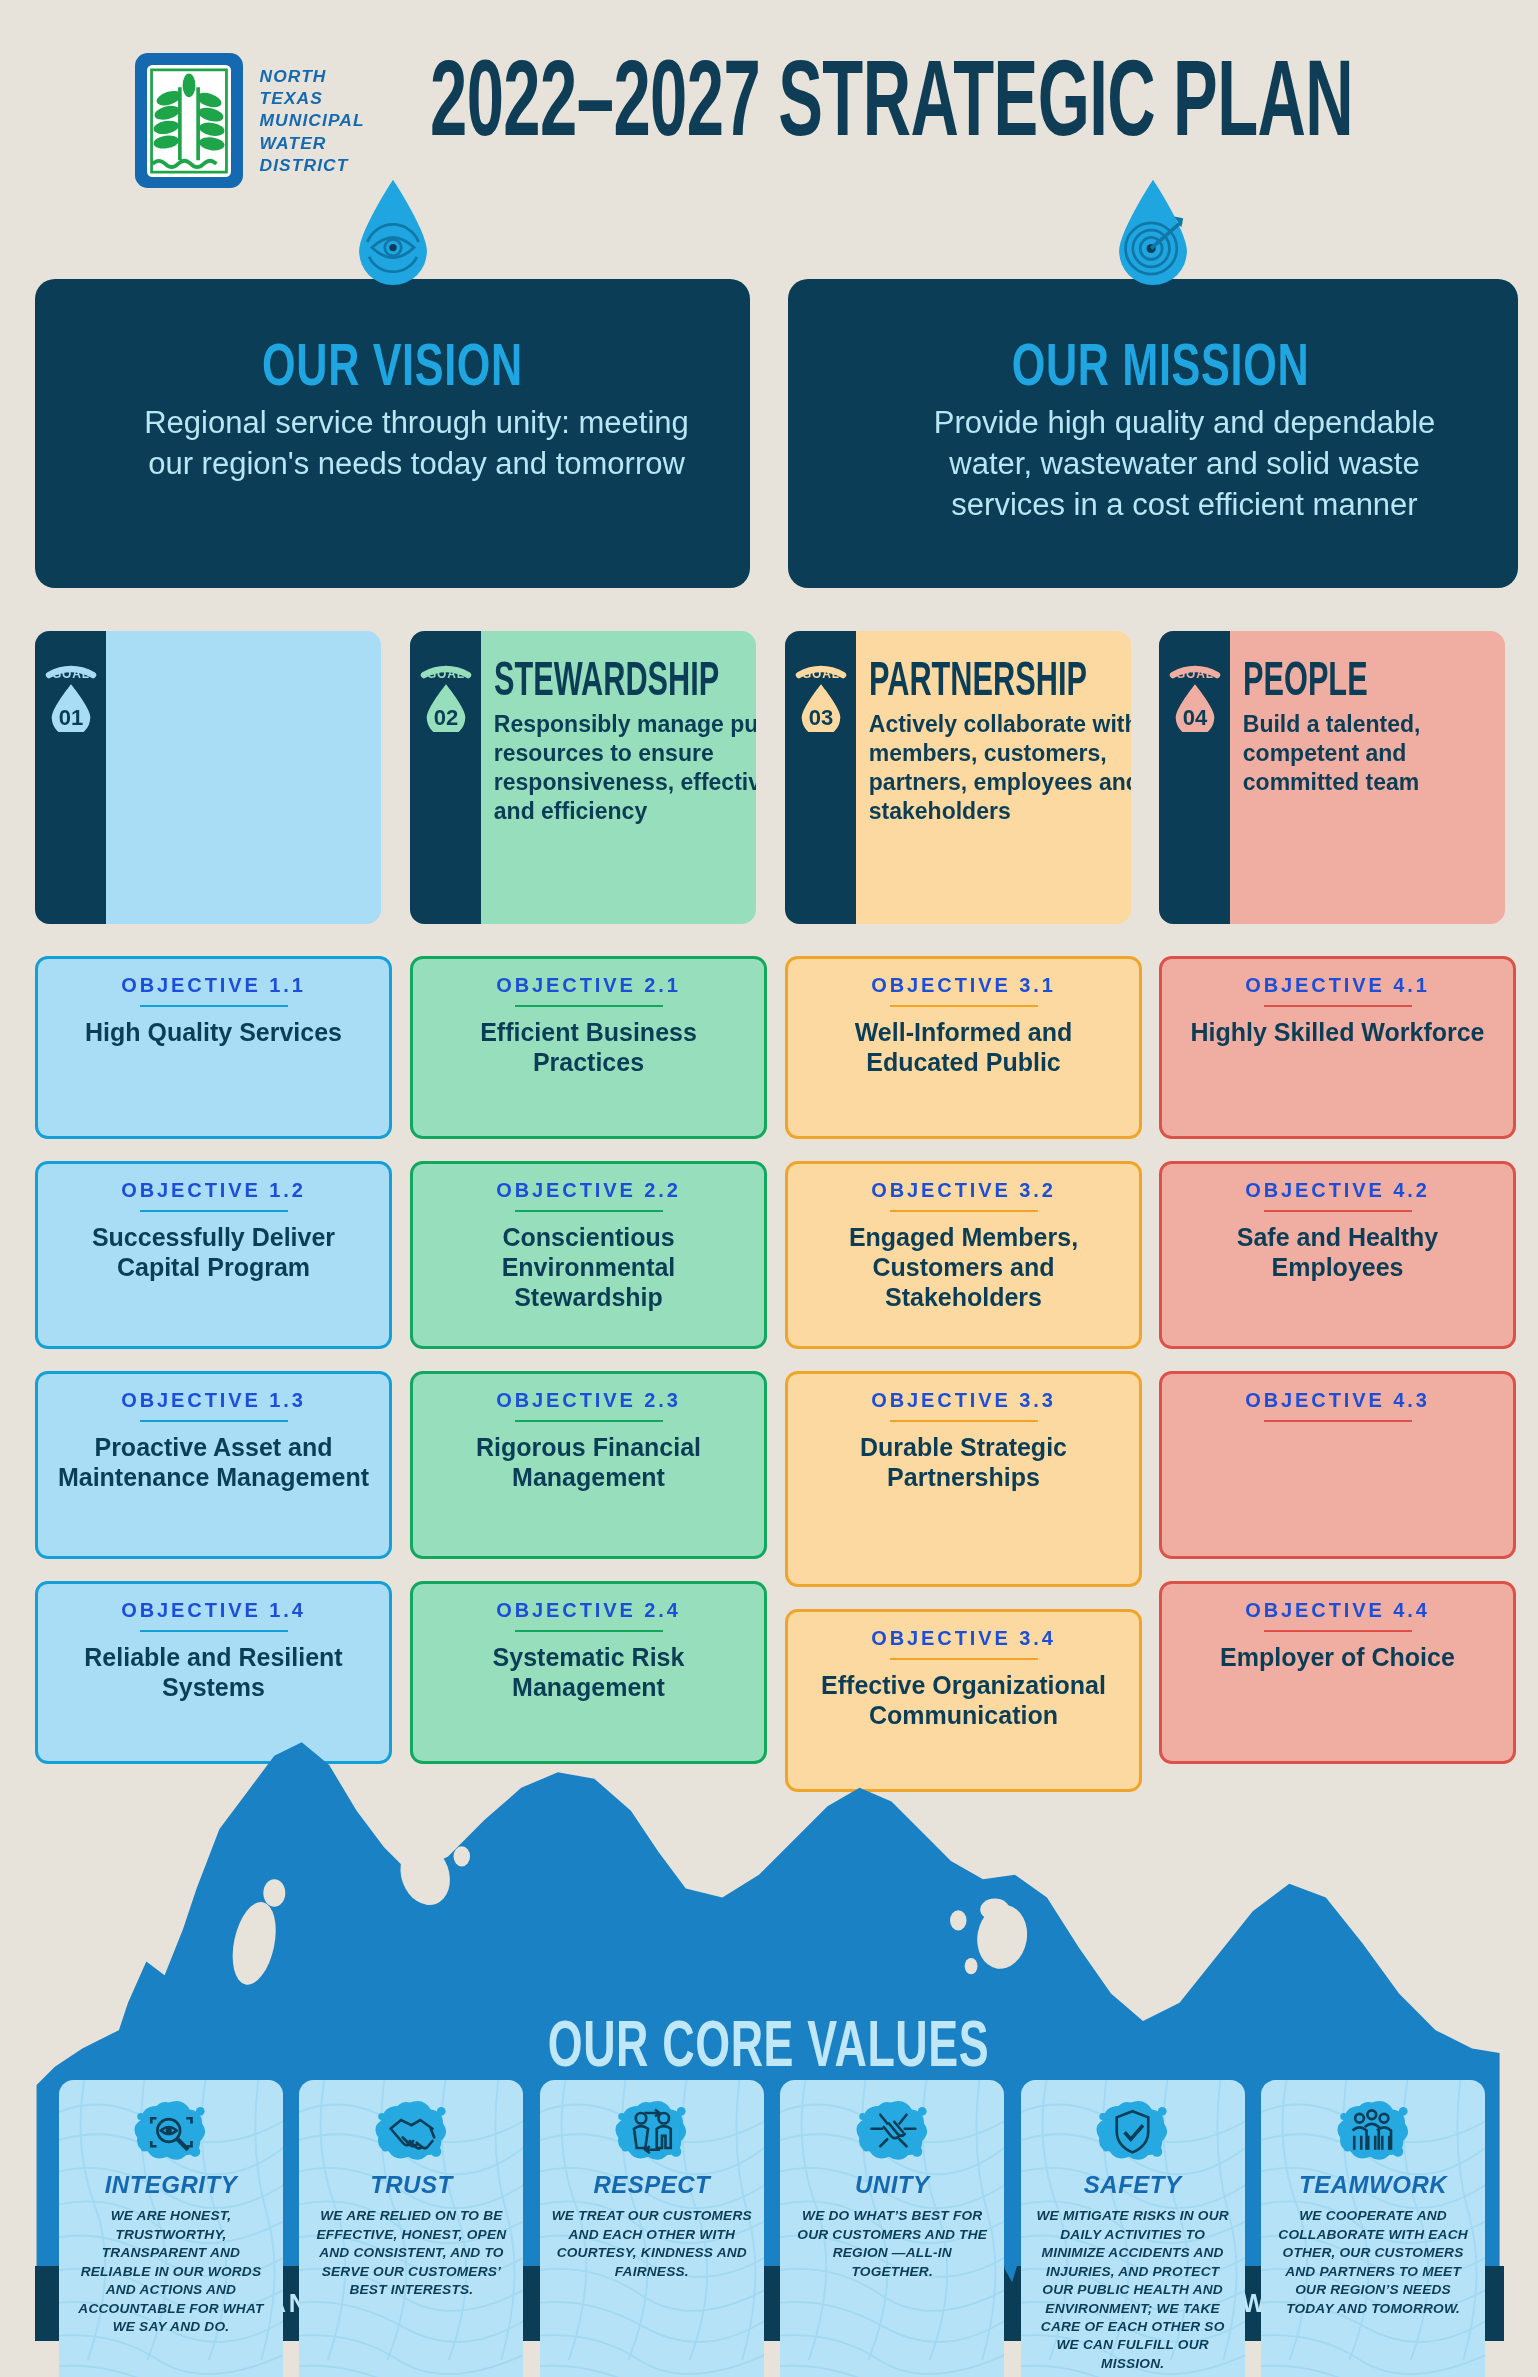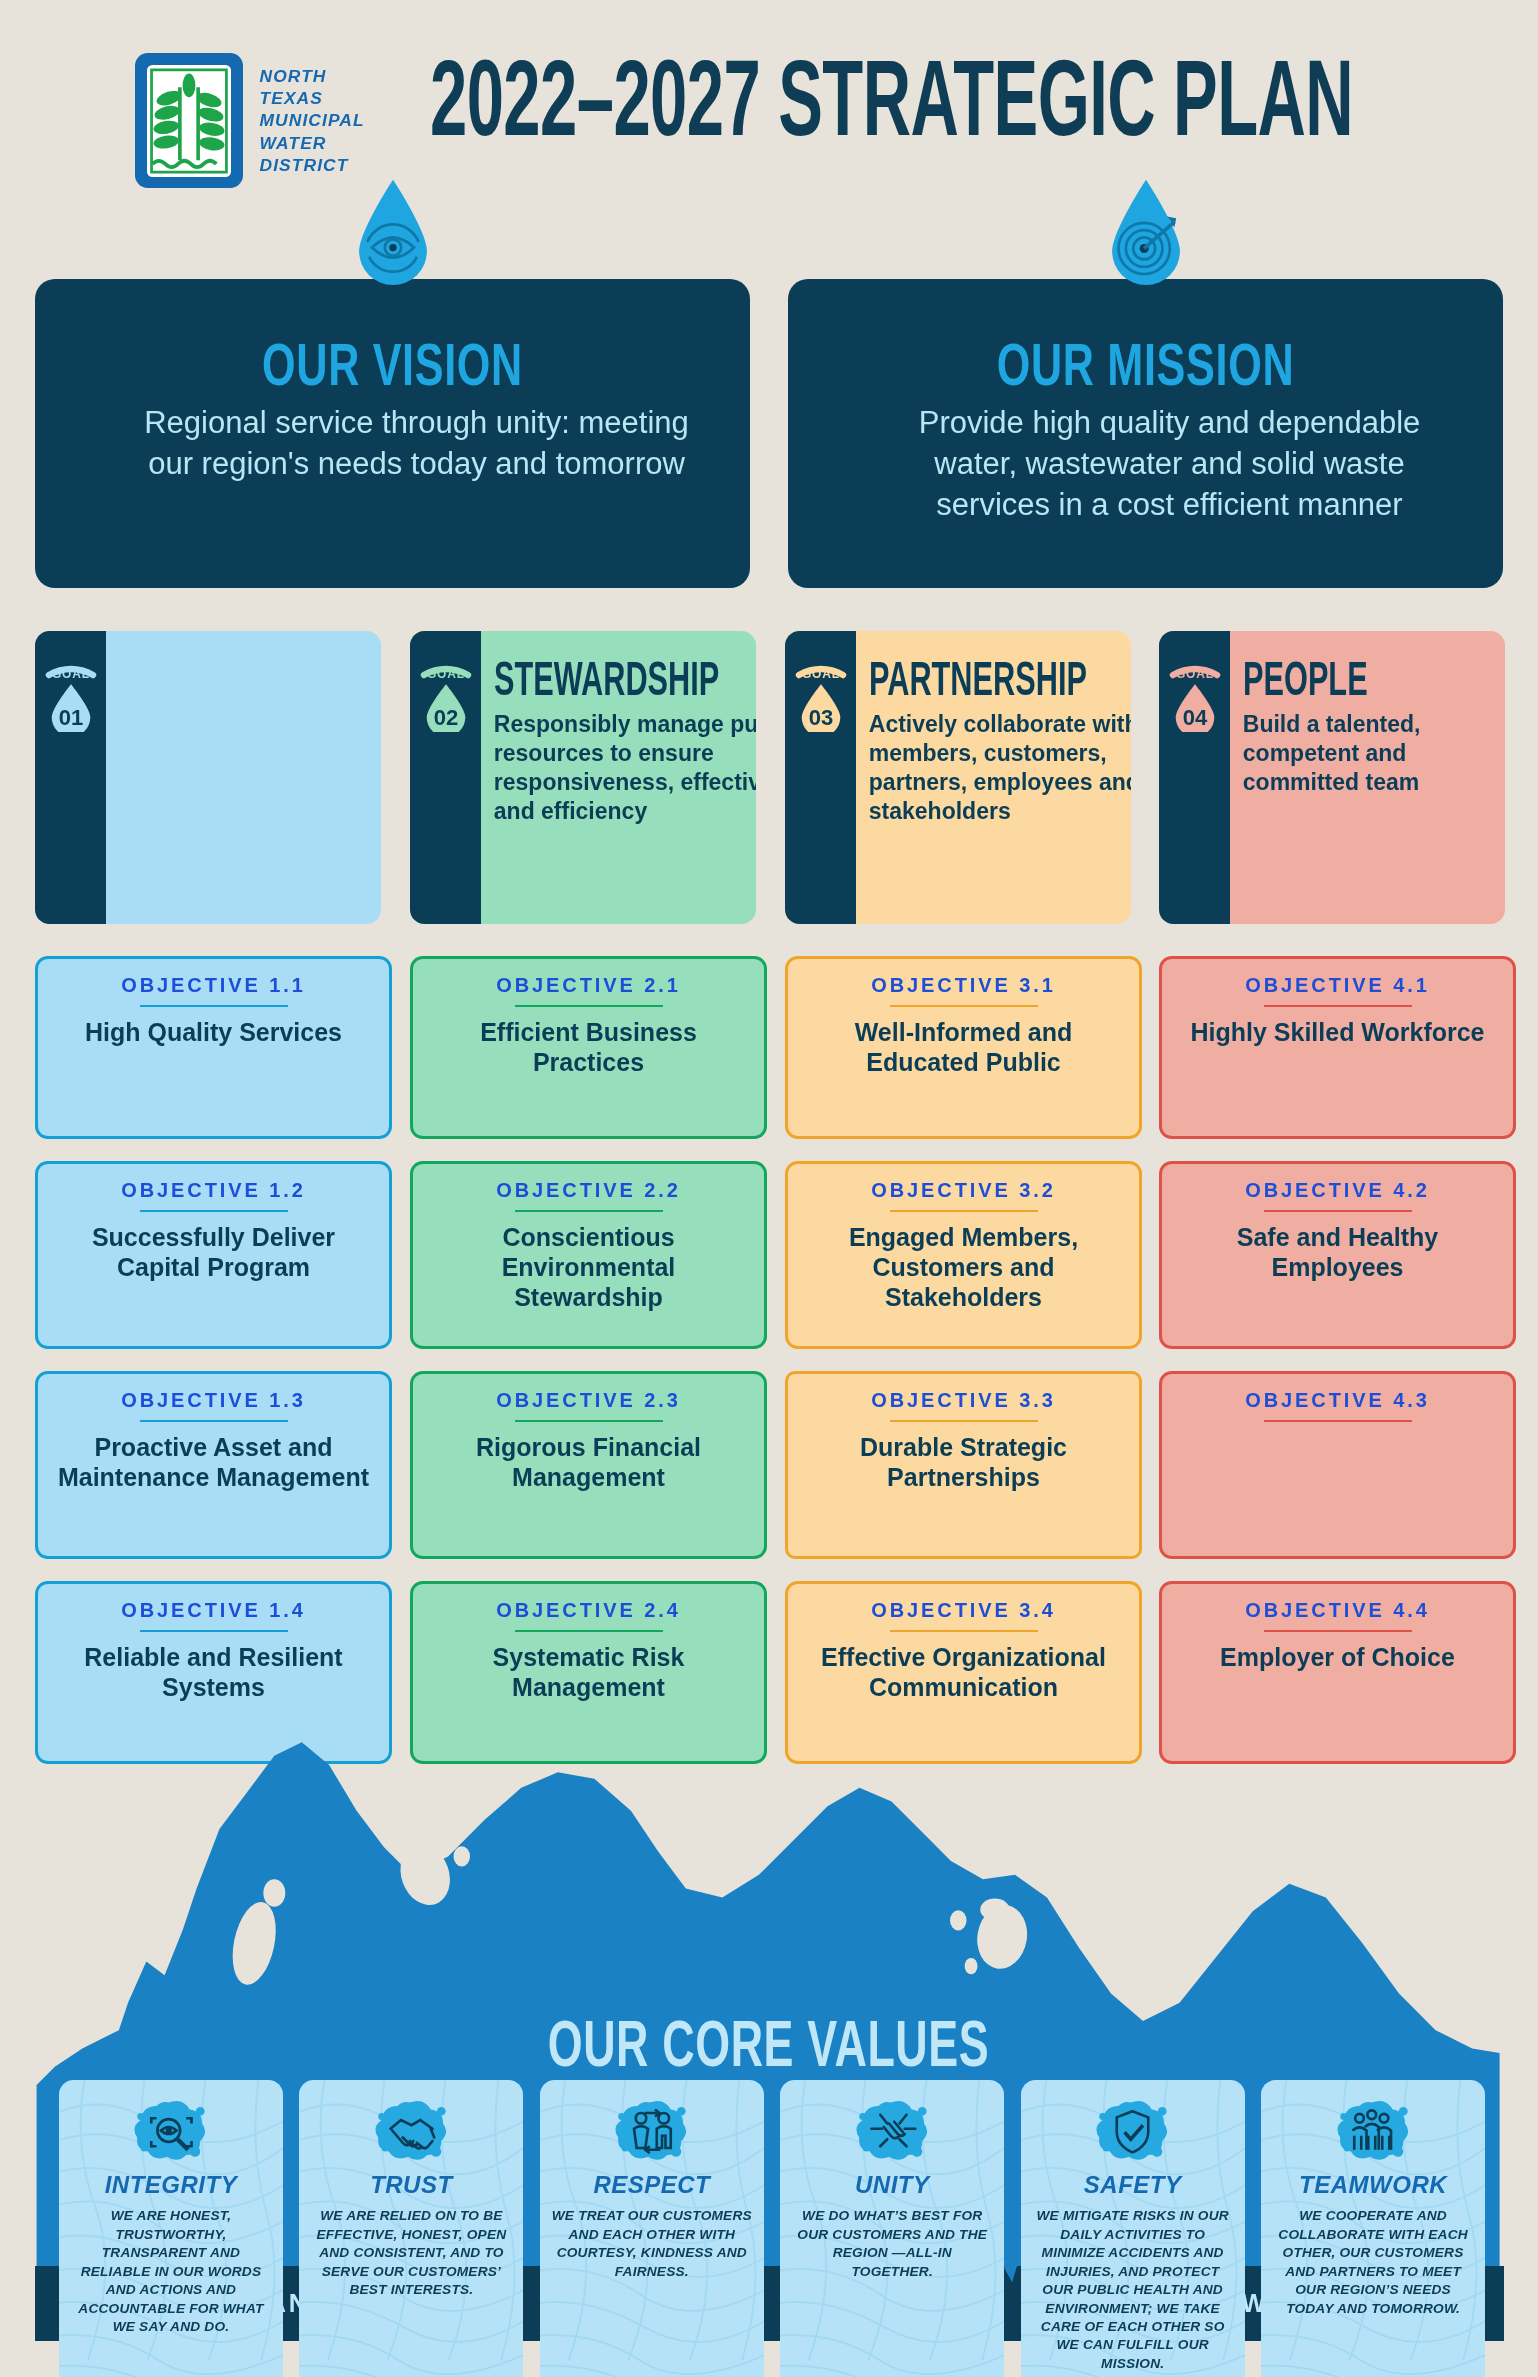--- a/index.html
+++ b/index.html
@@ -23,21 +23,21 @@
   .title{position:absolute;left:430px;top:44px;width:969px;
     color:#0e3d55;font-weight:bold;font-size:108px;line-height:1;
     letter-spacing:-0.9px;transform:scaleX(0.62);transform-origin:left top;
     white-space:nowrap;font-family:"Liberation Sans", sans-serif;}
 
   
   .vm-row{position:absolute;left:0;top:279px;width:1538px;height:311px;}
   .vm-card{position:absolute;top:0;width:715px;height:309px;background:#0b3d56;
     border-radius:20px;color:#ffffff;text-align:center;}
   .vm-card.vision{left:35px;}
-  .vm-card.mission{left:788px;}
+  .vm-card.mission{left:788px;padding-left:15px;}
   .vm-drop{position:absolute;top:-101px;left:50%;transform:translateX(-50%);
     width:79px;height:108px;}
   .vm-title{color:#1fa5e0;font-weight:bold;font-size:60px;letter-spacing:0.9px;
     margin-top:51px;transform:scaleX(0.72);display:block;}
   .vm-text{color:#b9e6f4;font-size:31px;line-height:1.32;margin-top:3.7px;padding:0 38px;margin-left:48px;}
 
   
   .goals{position:absolute;left:0;top:631px;width:1538px;height:297px;}
   .goal{position:absolute;top:0;width:346px;height:293px;border-radius:14.6px;overflow:hidden;
     display:flex;}
@@ -255,21 +255,21 @@
         <div class="obj" style="background: rgb(251, 217, 160); border-color: rgb(240, 164, 42); height: 183px;">
           <div class="obj-label">OBJECTIVE 3.1</div>
           <div class="obj-rule" style="background:#f0a42a"></div>
           <div class="obj-title">Well-Informed and Educated Public</div>
         </div>
         <div class="obj" style="background: rgb(251, 217, 160); border-color: rgb(240, 164, 42); height: 188px;">
           <div class="obj-label">OBJECTIVE 3.2</div>
           <div class="obj-rule" style="background:#f0a42a"></div>
           <div class="obj-title">Engaged Members, Customers and Stakeholders</div>
         </div>
-        <div class="obj" style="background: rgb(251, 217, 160); border-color: rgb(240, 164, 42); height: 188px; border-radius: 10px;">
+        <div class="obj" style="background: rgb(251, 217, 160); border-color: rgb(240, 164, 42); height: 216px;">
           <div class="obj-label">OBJECTIVE 3.3</div>
           <div class="obj-rule" style="background:#f0a42a"></div>
           <div class="obj-title">Durable Strategic Partnerships</div>
         </div>
         <div class="obj" style="background: rgb(251, 217, 160); border-color: rgb(240, 164, 42); height: 183px;">
           <div class="obj-label">OBJECTIVE 3.4</div>
           <div class="obj-rule" style="background:#f0a42a"></div>
           <div class="obj-title">Effective Organizational Communication</div>
         </div>
       </div>

